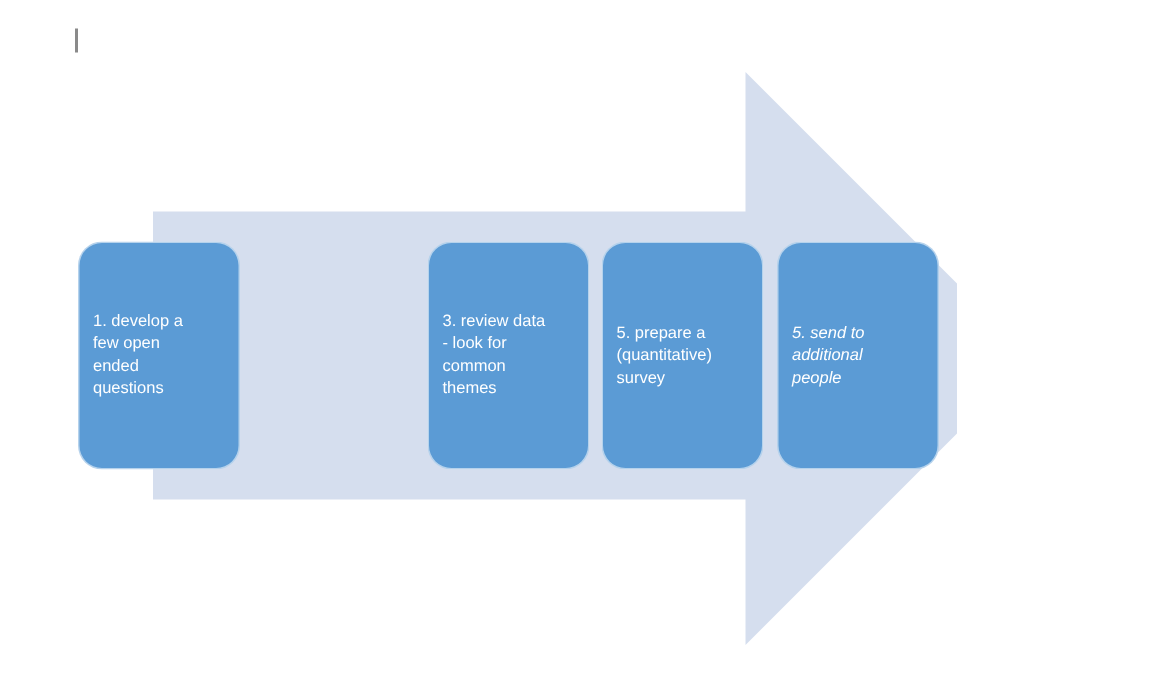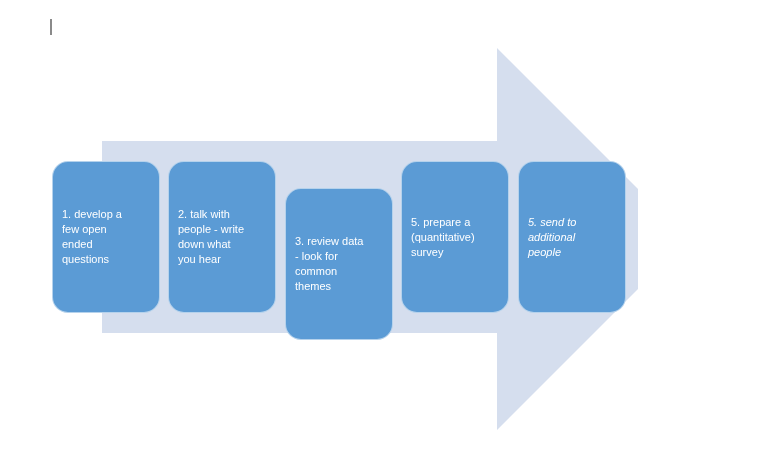--- a/index.html
+++ b/index.html
@@ -42,21 +42,21 @@
   }
   .step .label {
     padding: 0 6px 0 9px;
     white-space: pre-line;
     font-size: 11px;
     line-height: 15px;
     color: #ffffff;
   }
   .s1 { left: 52px; }
   .s2 { left: 168px; }
-  .s3 { left: 285px; margin-top: 27px; }
+  .s3 { left: 285px; }
   .s4 { left: 401px; }
   .s5 { left: 518px; font-style: italic; }
   .s6 { left: 634px; }
 </style>
 </head>
 <body>
 
 <div id="canvas">
 
   <div id="text-cursor"></div>
@@ -65,26 +65,20 @@
     <polygon points="102,141 497,141 497,48 688,239 497,430 497,333 102,333" fill="#d5deee"></polygon>
   </svg>
 
   <div class="step s1">
     <div class="label">1. develop a
 few open
 ended
 questions</div>
   </div>
 
-  <div class="step s2">
-    <div class="label">2. talk with
-people - write
-down what
-you hear</div>
-  </div>
 
   <div class="step s3">
     <div class="label">3. review data
 - look for
 common
 themes</div>
   </div>
 
   <div class="step s4">
     <div class="label">5. prepare a

